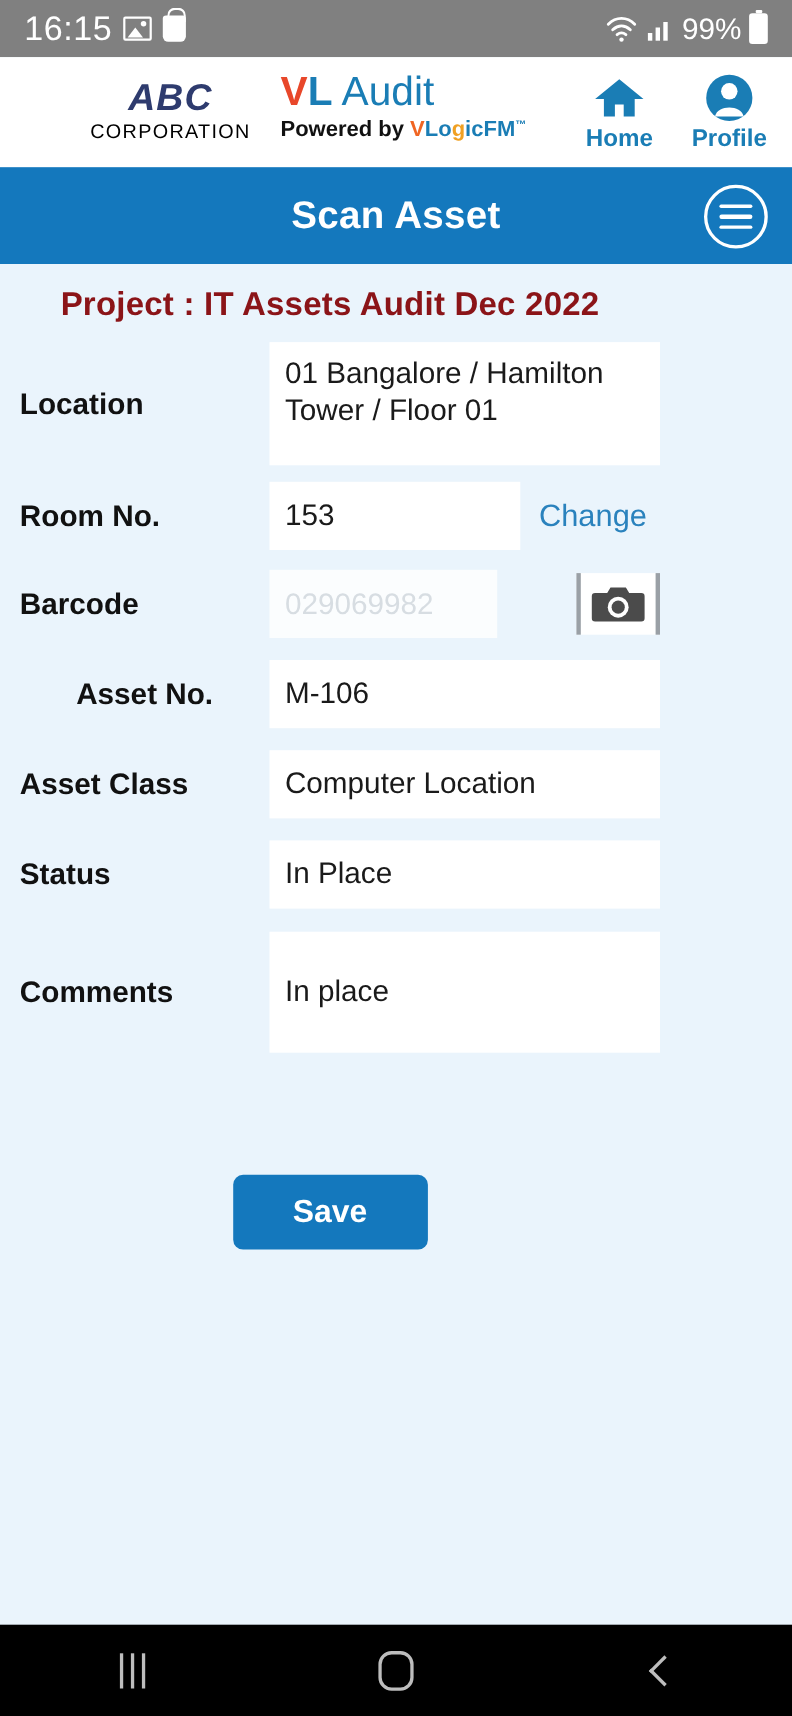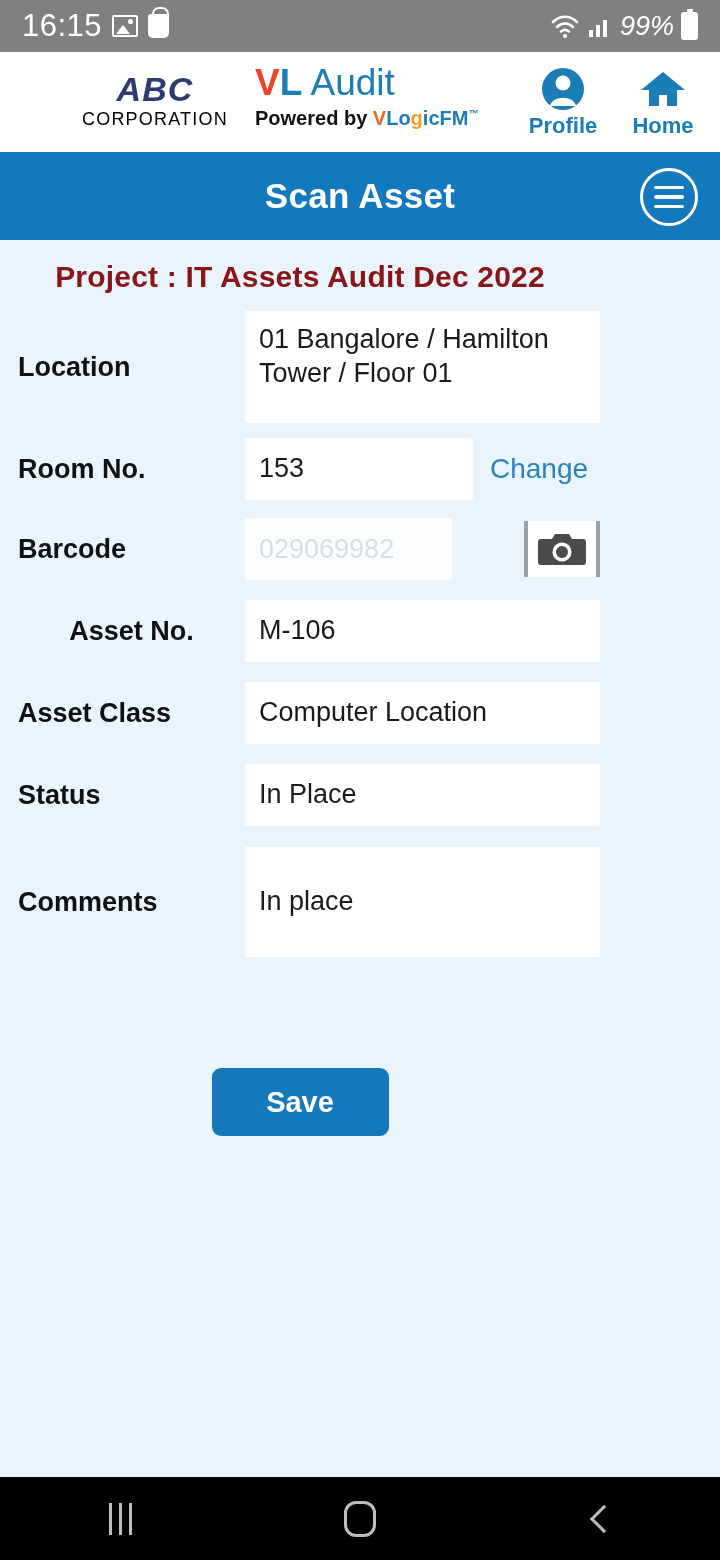--- a/index.html
+++ b/index.html
@@ -12,21 +12,21 @@
   .phone { position: relative; width: 720px; height: 1560px; background: #eaf4fc; }
 
   
   .statusbar {
     position: absolute; top: 0; left: 0; width: 720px; height: 52px;
     background: #808080; display: flex; align-items: center;
     padding: 0 22px; color: #ffffff;
   }
   .sb-left { display: flex; align-items: center; gap: 10px; }
   .sb-time { font-size: 31px; letter-spacing: 0.5px; }
-  .sb-right { margin-left: auto; display: flex; align-items: center; gap: 7px; font-style: italic; }
+  .sb-right { margin-left: auto; display: flex; align-items: center; gap: 7px; }
   .sb-pct { font-size: 27px; }
   .icon-photo {
     width: 26px; height: 22px; border: 2.5px solid #fff; border-radius: 2px;
     position: relative; display: inline-block;
   }
   .icon-photo::after {
     content: ""; position: absolute; left: 2px; bottom: 1px;
     width: 0; height: 0; border-left: 7px solid transparent;
     border-right: 7px solid transparent; border-bottom: 9px solid #fff;
   }
@@ -202,35 +202,35 @@
     </div>
 
     <div class="vl-block">
       <div class="vl-title"><span class="vl-v">V</span><span class="vl-l">L</span><span class="vl-audit"> Audit</span></div>
       <div class="vl-powered"><span>Powered by</span>&nbsp;<span class="vl-fm-v">V</span><span class="vl-fm-lo">Lo</span><span class="vl-fm-g">g</span><span class="vl-fm-icfm">icFM</span><span class="vl-tm">™</span></div>
     </div>
 
     <div class="navgroup">
       <div class="navitem">
         <div class="navicon">
+          <svg width="48" height="42" viewBox="0 0 48 42">
+            <path d="M24 4 L46 22 L38 22 L38 38 L28 38 L28 27 L20 27 L20 38 L10 38 L10 22 L2 22 Z" fill="#1a7db5"></path>
+          </svg>
+        </div>
+        <span class="label">Home</span>
+      </div>
+      <div class="navitem">
+        <div class="navicon">
           <svg width="46" height="46" viewBox="0 0 46 46">
             <circle cx="23" cy="23" r="21" fill="#1a7db5"></circle>
             <circle cx="23" cy="17" r="7.5" fill="#ffffff"></circle>
             <path d="M10 40 C12 29, 34 29, 36 40 Z" fill="#ffffff"></path>
           </svg>
         </div>
         <span class="label">Profile</span>
-      </div>
-      <div class="navitem">
-        <div class="navicon">
-          <svg width="48" height="42" viewBox="0 0 48 42">
-            <path d="M24 4 L46 22 L38 22 L38 38 L28 38 L28 27 L20 27 L20 38 L10 38 L10 22 L2 22 Z" fill="#1a7db5"></path>
-          </svg>
-        </div>
-        <span class="label">Home</span>
       </div>
     </div>
   </div>
 
   <div class="titlebar">
     <h1>Scan Asset</h1>
     <div class="menu-btn">
       <span></span>
       <span></span>
       <span></span>

